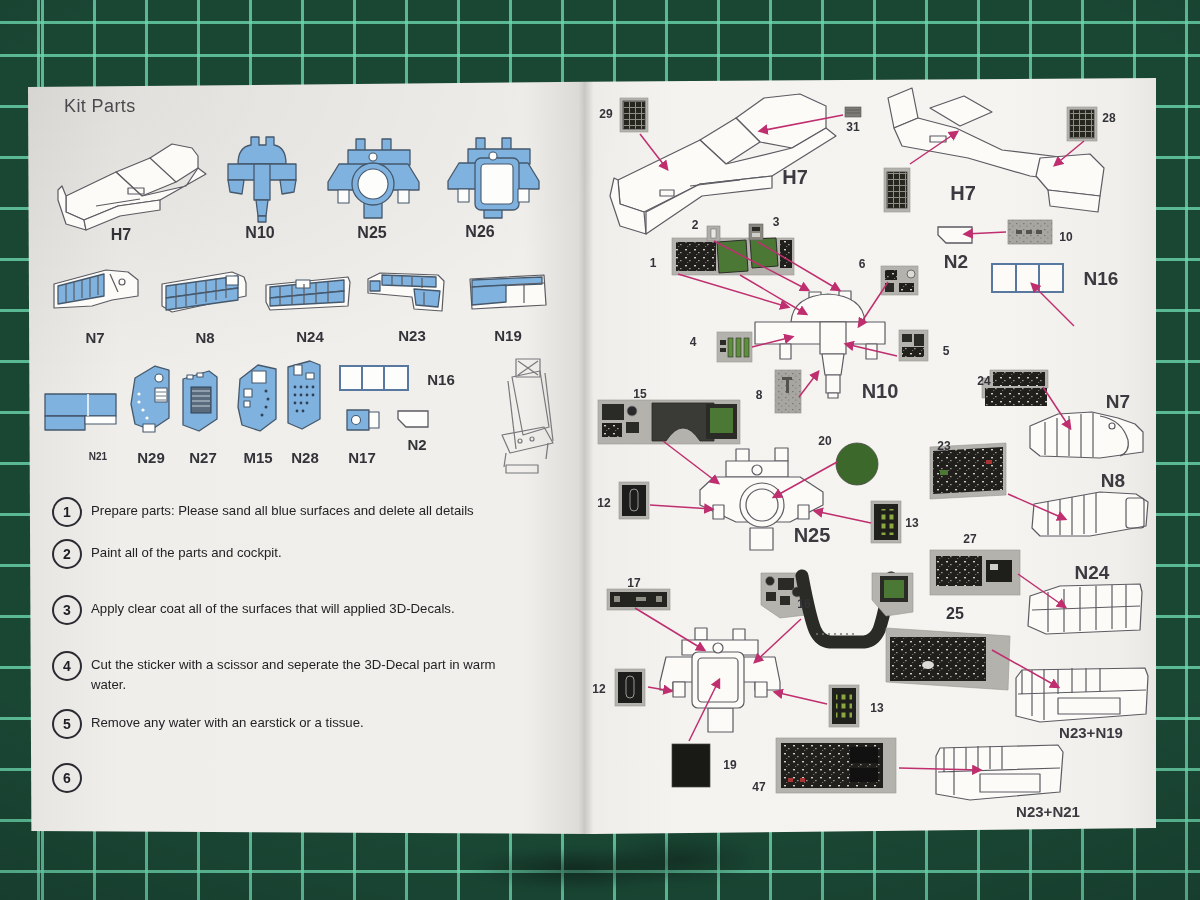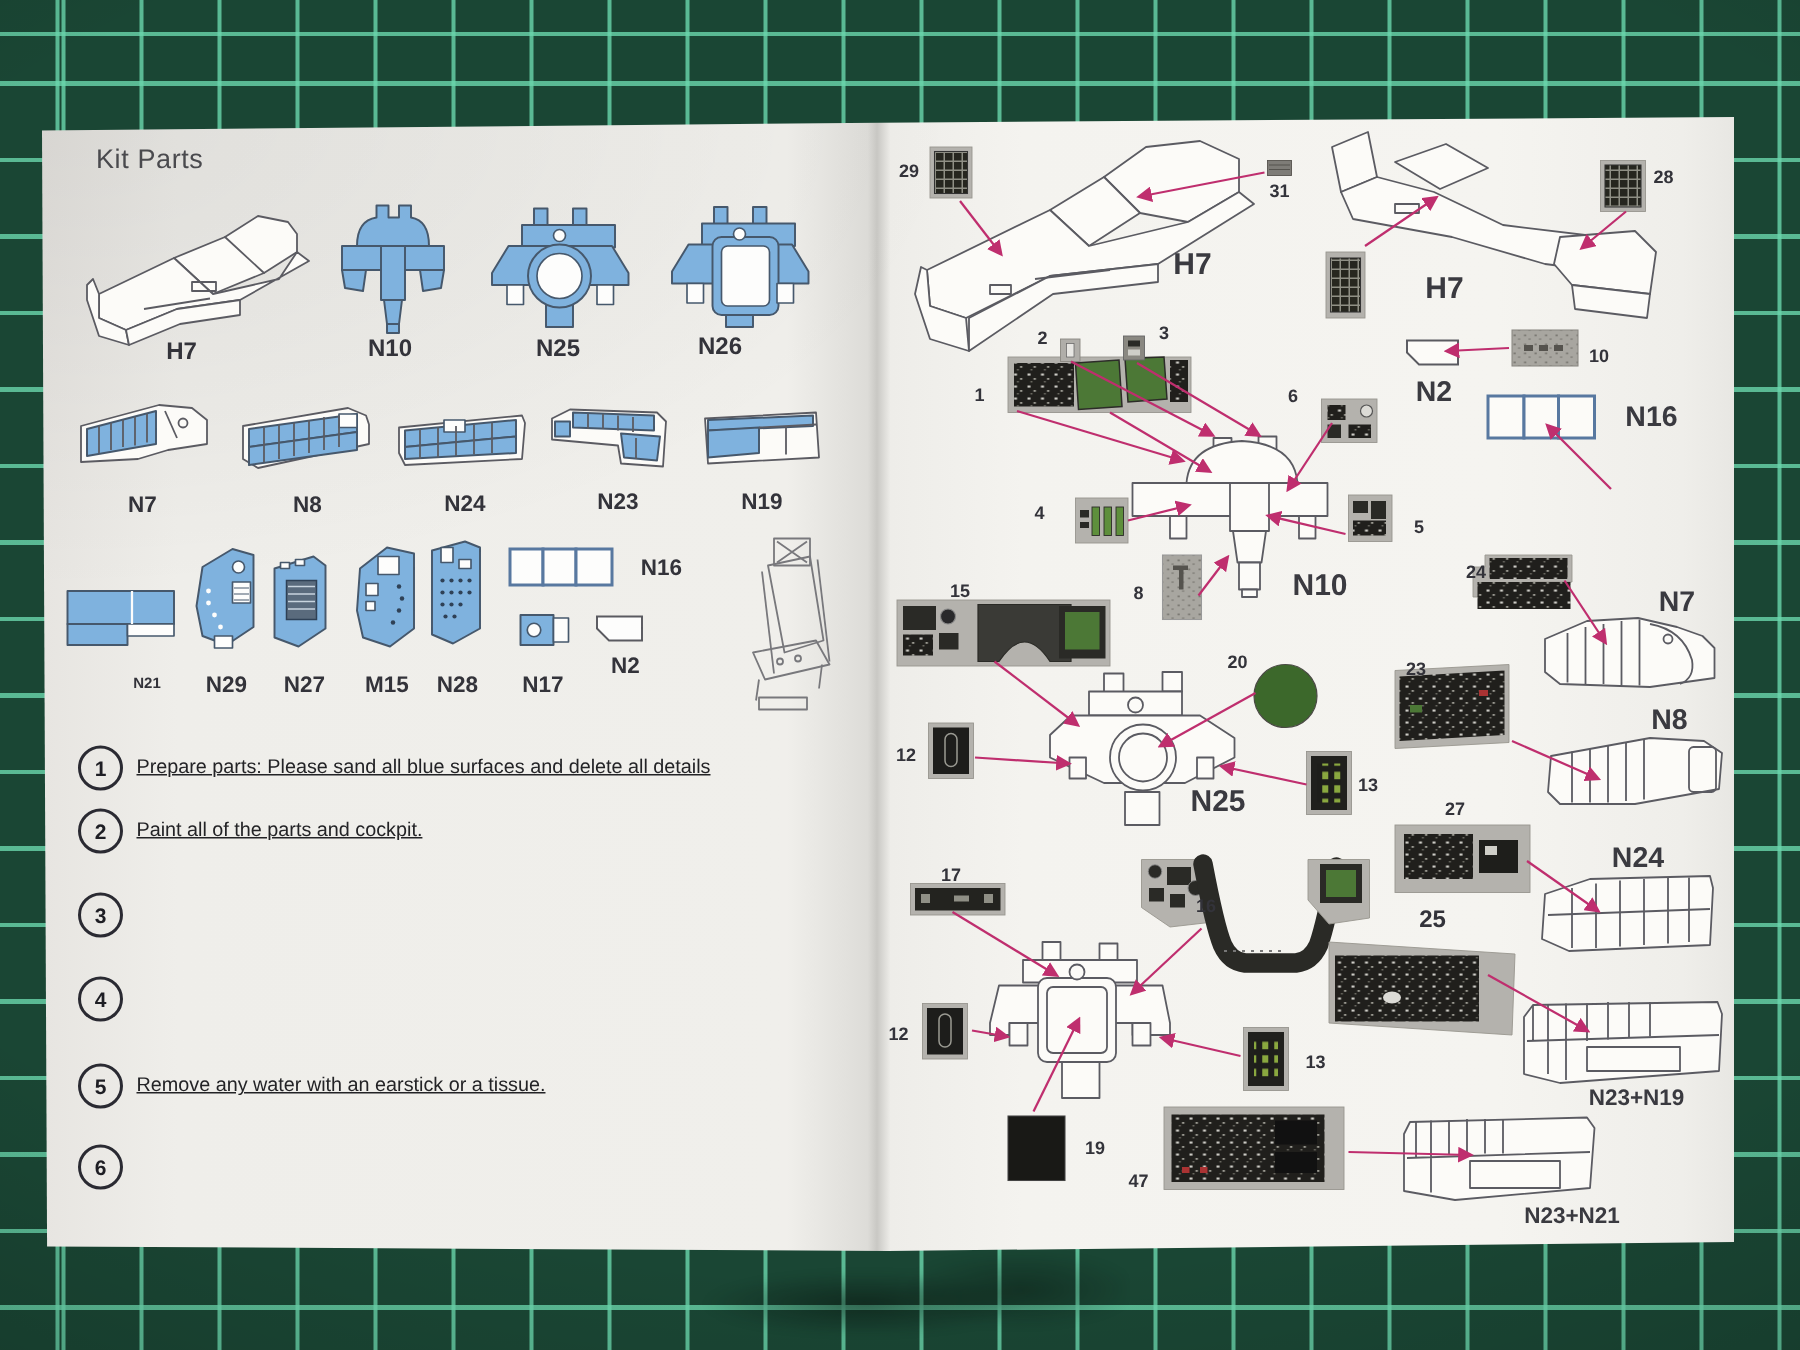--- a/index.html
+++ b/index.html
@@ -25,21 +25,21 @@
   .wd{fill:#fdfdfc;stroke:#46586c;stroke-width:1.1;stroke-linejoin:round;}
   .ln{fill:#fcfbf8;stroke:#5b5b62;stroke-width:1.2;stroke-linejoin:round;}
   .lnn{fill:none;stroke:#5b5b62;stroke-width:1.2;stroke-linejoin:round;}
   .gy{fill:#b4b2ad;stroke:#98968f;stroke-width:.6;}
   .arrow{stroke:#bf2e6e;stroke-width:1.5;}
   .lb{position:absolute;transform:translate(-50%,-50%);font-weight:bold;color:#33333a;white-space:nowrap;}
   .pn{color:#3a3a40;}
   .title{position:absolute;left:64px;top:96px;font-size:18px;color:#4a4a4e;letter-spacing:.4px;}
   .step{position:absolute;left:52px;width:492px;display:flex;gap:9px;align-items:flex-start;}
   .badge{width:26px;height:26px;border:2.2px solid #2a2a32;border-radius:50%;display:flex;align-items:center;justify-content:center;font-weight:bold;font-size:14px;color:#1e1e24;flex:0 0 auto;}
-  .stxt{font-size:13.2px;color:#232326;line-height:1.5;padding-top:4px;text-decoration:underline;}
+  .stxt{font-size:13.2px;color:#232326;line-height:1.5;padding-top:4px;}
 </style>
 </head>
 <body>
 
 <div id="scene">
   <div class="mat"></div>
   <div class="vig"></div>
   <div class="smudge"></div>
   <div class="paper"></div>
 
@@ -523,23 +523,25 @@
     <div class="step" style="top:497px">
       <div class="badge">1</div>
       <div class="stxt">Prepare parts: Please sand all  blue  surfaces and delete all details</div>
     </div>
     <div class="step" style="top:539px">
       <div class="badge">2</div>
       <div class="stxt">Paint all of the parts and cockpit.</div>
     </div>
     <div class="step" style="top:595px">
       <div class="badge">3</div>
+      <div class="stxt">Apply clear coat all of the surfaces that will applied 3D-Decals.</div>
     </div>
     <div class="step" style="top:651px">
       <div class="badge">4</div>
+      <div class="stxt" style="max-width:430px">Cut the sticker with a scissor and seperate the 3D-Decal part in warm water.</div>
     </div>
     <div class="step" style="top:709px">
       <div class="badge">5</div>
       <div class="stxt">Remove any water with an earstick or a tissue.</div>
     </div>
     <div class="step" style="top:763px">
       <div class="badge">6</div>
     </div>
 
     <span class="lb" style="left:606px;top:114px;font-size:12px">29</span>

